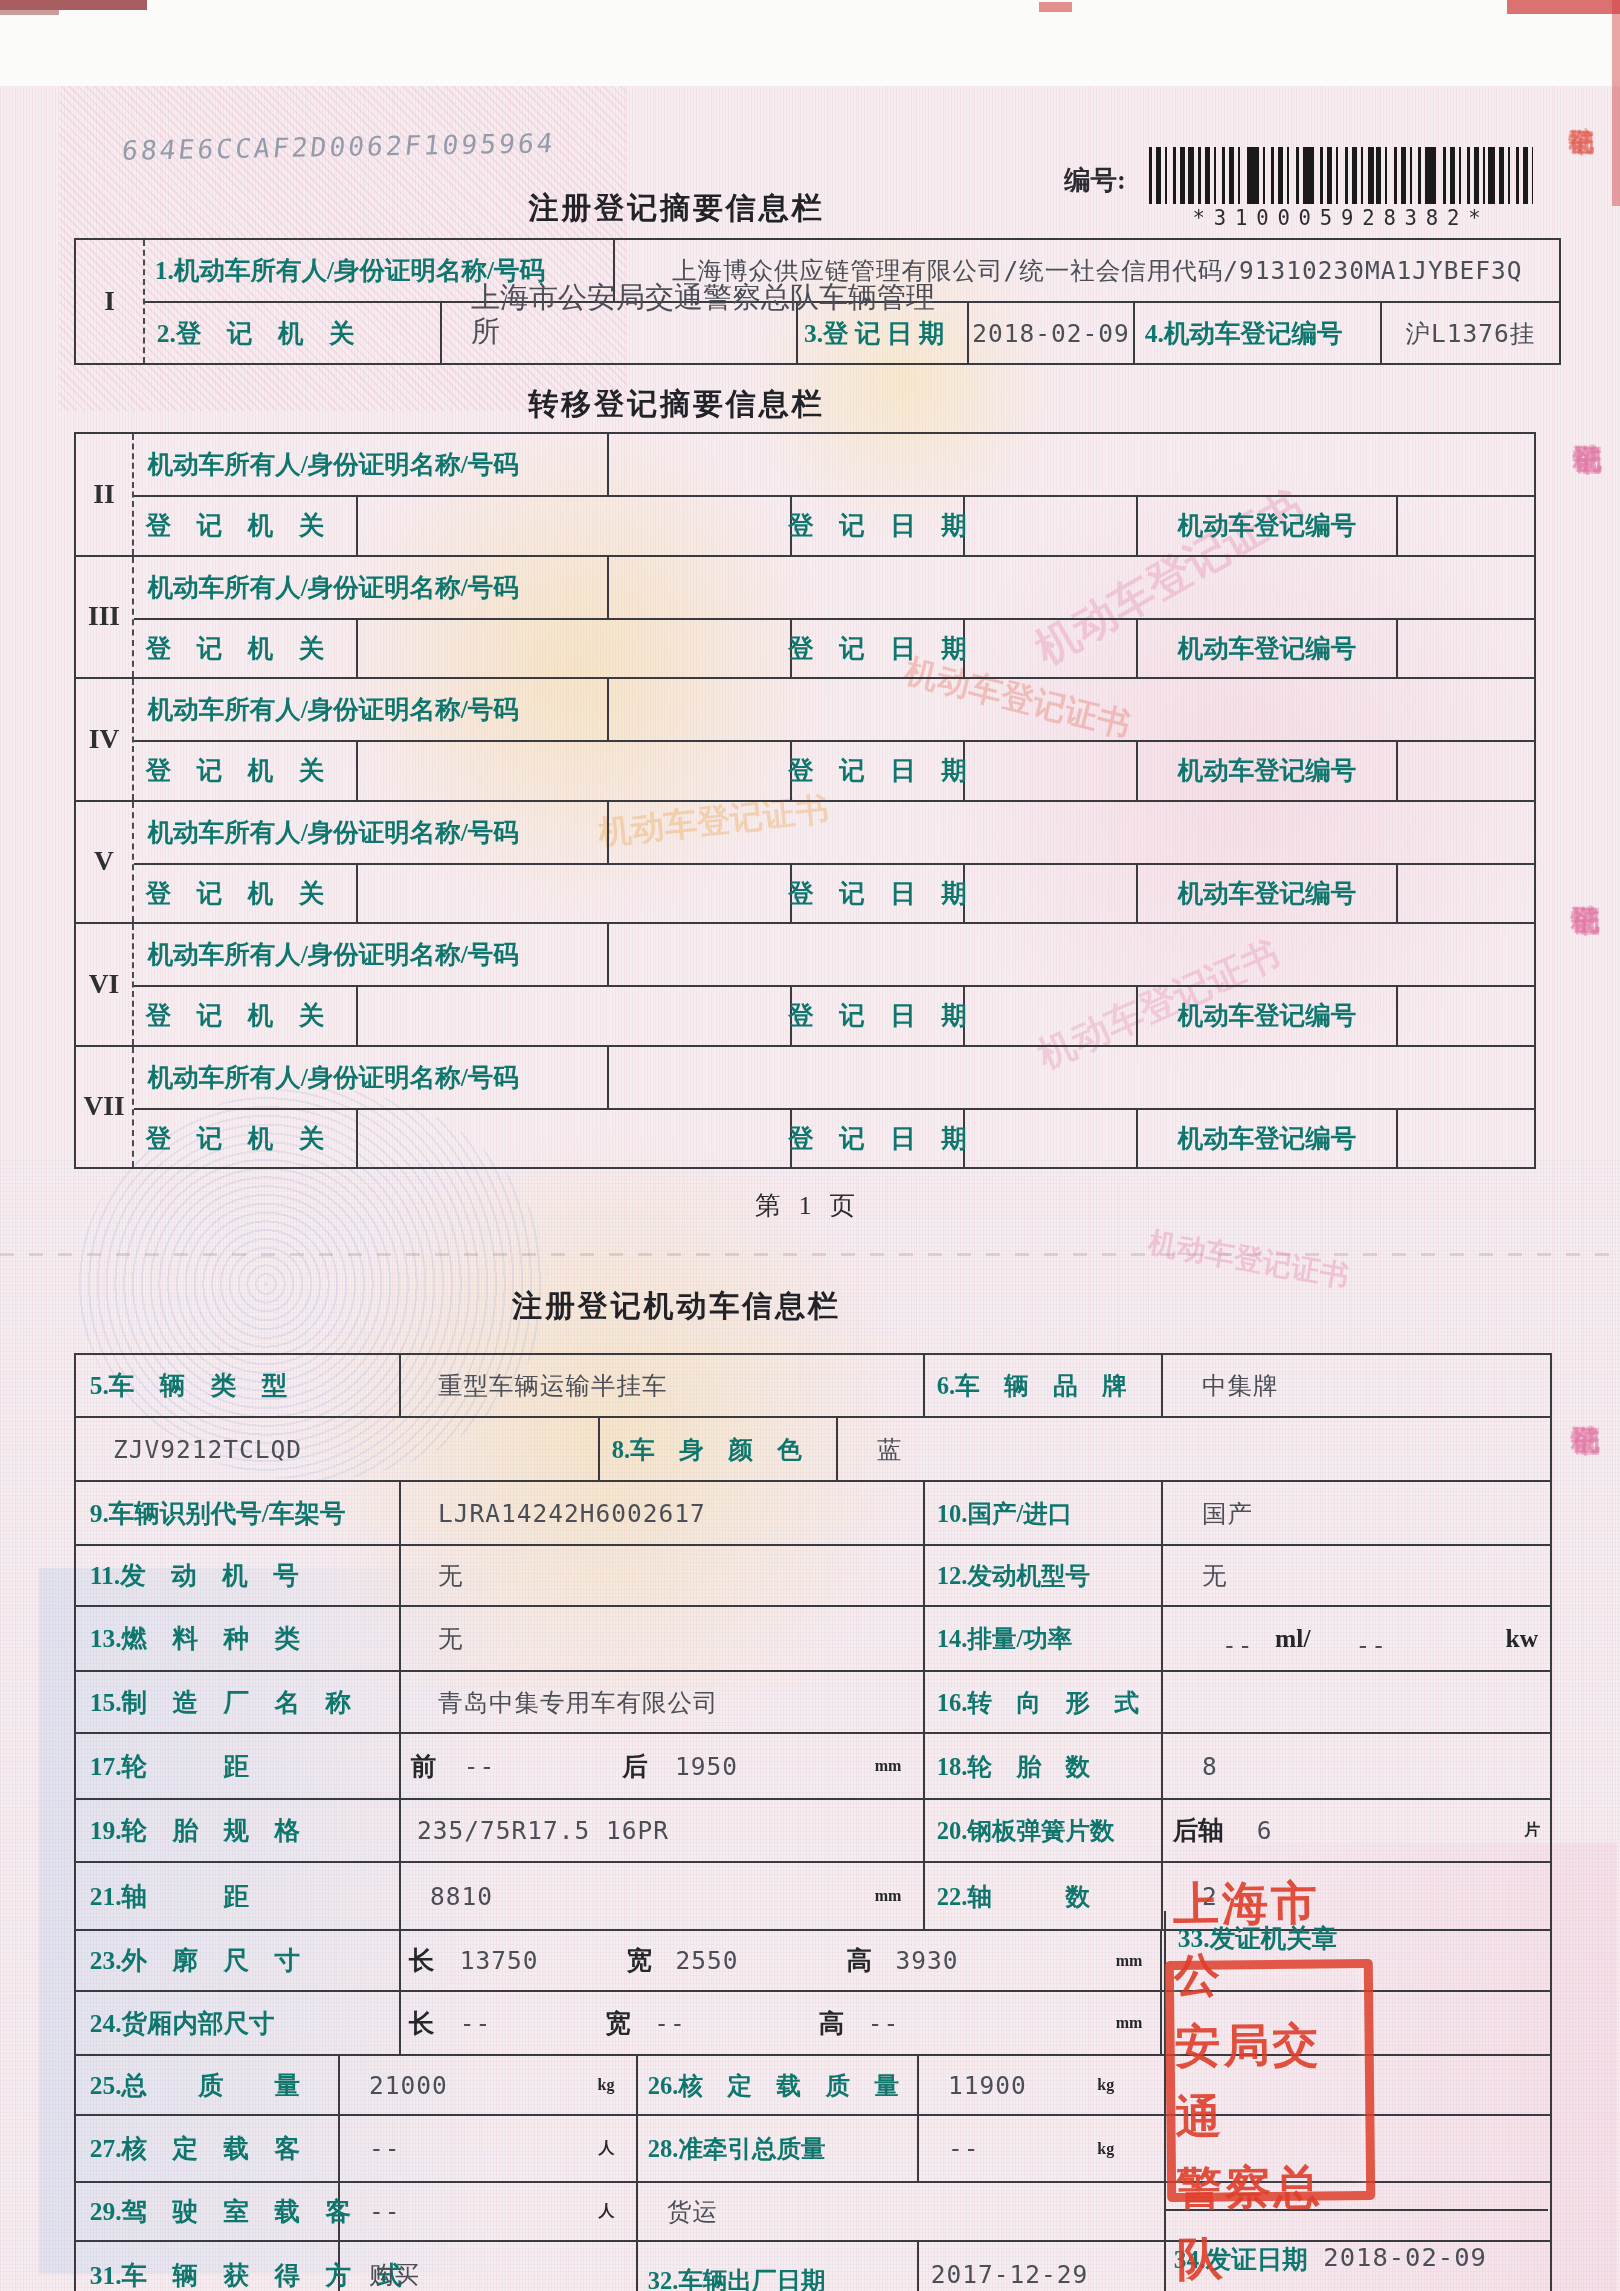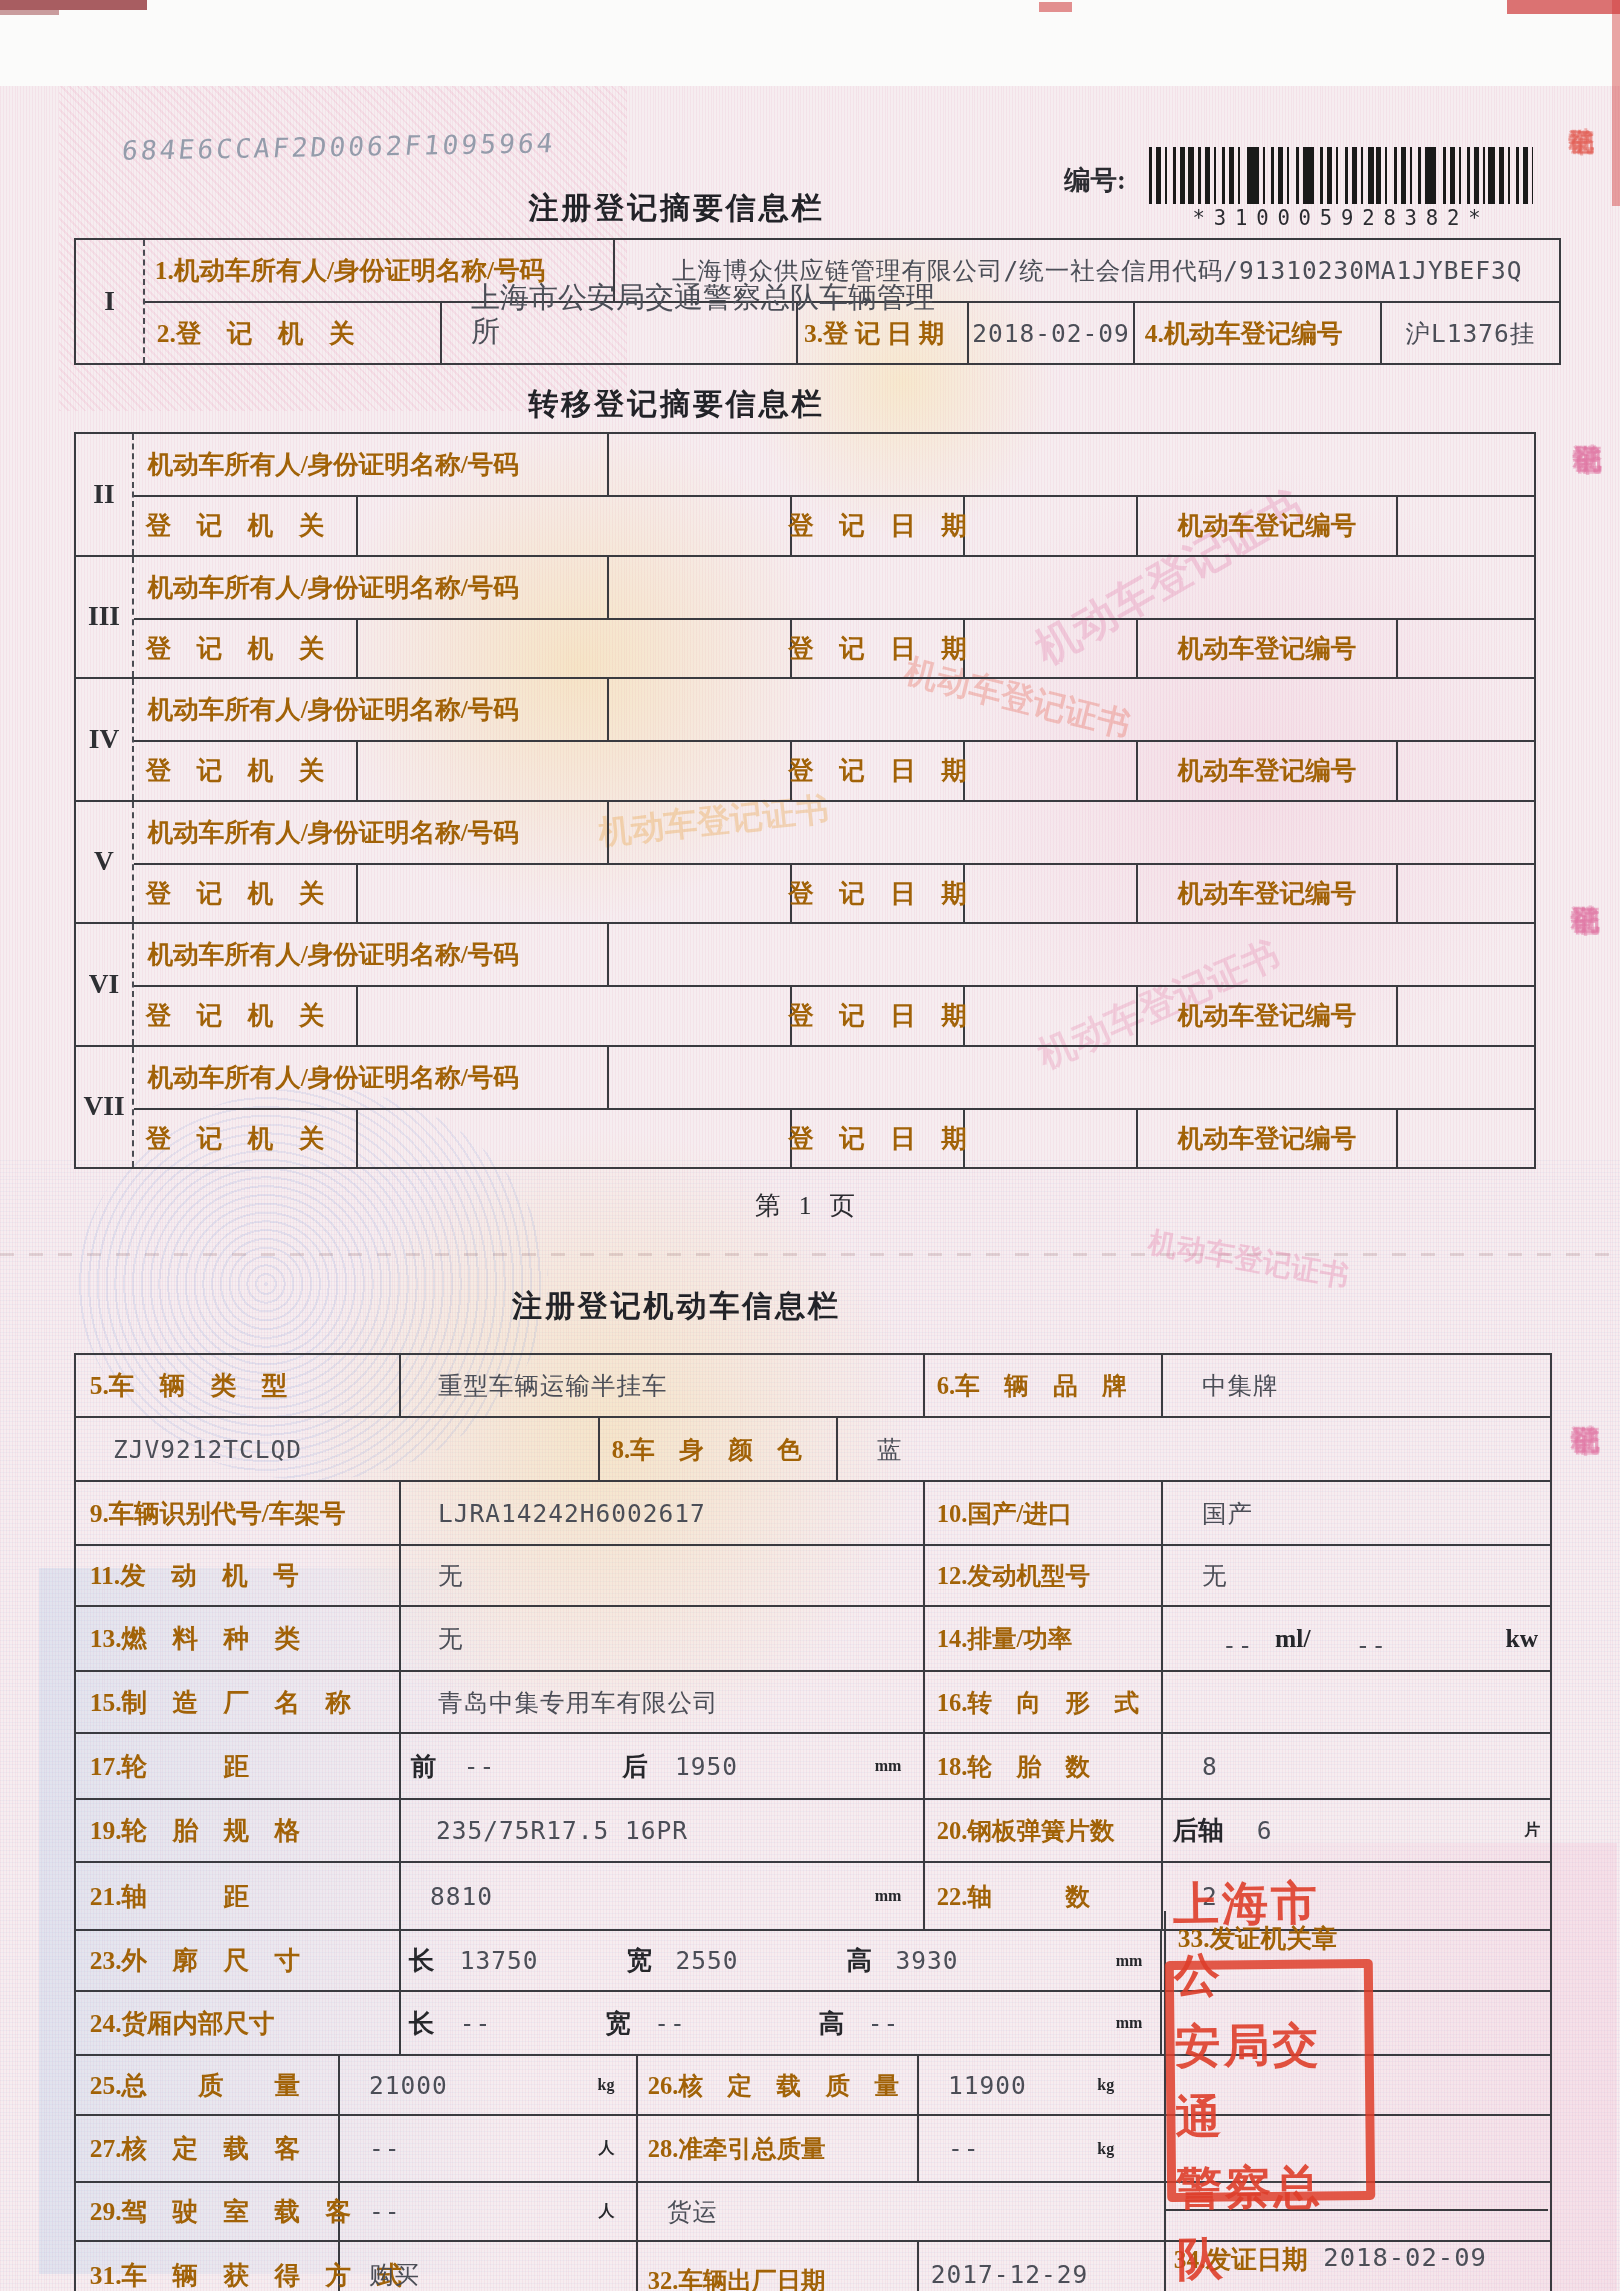--- a/index.html
+++ b/index.html
@@ -62,21 +62,21 @@
   .t2{top:384px;}
   .t3{top:1286px;}
   .page-footer{position:absolute;left:755px;top:1188px;font-size:25.5px;color:#2b2c31;letter-spacing:5.9px;}
 
   
   .tbl{position:absolute;border:2.9px solid #3a3b40;box-sizing:border-box;background:rgba(255,255,255,.04);}
   .cell{box-sizing:border-box;position:relative;}
   .br{border-right:2px solid #3a3b40;}
   .bb{border-bottom:2px solid #3a3b40;}
   .dash{border-right:2px dashed #4a4b52;}
-  .lbl{font-size:25.5px;font-weight:600;color:#a16207;white-space:nowrap;}
+  .lbl{font-size:25.5px;font-weight:600;color:#0f766e;white-space:nowrap;}
   .val{font-family:"DejaVu Sans Mono",monospace;font-size:24.5px;color:#4b4e57;letter-spacing:1px;white-space:nowrap;}
   .roman{display:flex;align-items:center;justify-content:center;font-size:27.4px;font-weight:600;color:#2e2f33;}
 
   
   .tbl1{left:74px;top:238px;width:1487px;height:127px;display:flex;}
   .tbl1 .roman{width:67px;flex:none;}
   .tbl1-body{flex:1;display:flex;flex-direction:column;}
   .tbl1-r1{height:61px;display:flex;}
   .tbl1-r2{flex:1;display:flex;}
   .tbl1 .ownerL{width:470px;flex:none;display:flex;align-items:center;padding-left:9.8px;}
@@ -354,21 +354,21 @@
         <span class="val" style="margin-left:27.4px">--</span>
         <span class="sub" style="margin-left:127px">后</span>
         <span class="val" style="margin-left:27.4px">1950</span>
         <span class="unit">mm</span>
       </div>
       <div class="cell lbl c3">18.轮　胎　数</div>
       <div class="cell val c4">8</div>
     </div>
     <div class="vrow" style="height:61px">
       <div class="cell lbl c1">19.轮　胎　规　格</div>
-      <div class="cell val c2" style="padding-left:35px">235/75R17.5 16PR</div>
+      <div class="cell val c2" style="padding-left:16px">235/75R17.5 16PR</div>
       <div class="cell lbl c3">20.钢板弹簧片数</div>
       <div class="cell c4" style="padding-left:9.8px">
         <span class="sub">后轴</span>
         <span class="val" style="margin-left:33px">6</span>
         <span class="unit" style="margin-right:9.8px">片</span>
       </div>
     </div>
     <div class="vrow" style="height:66px">
       <div class="cell lbl c1">21.轴　　　距</div>
       <div class="cell c2" style="padding-left:29px">

